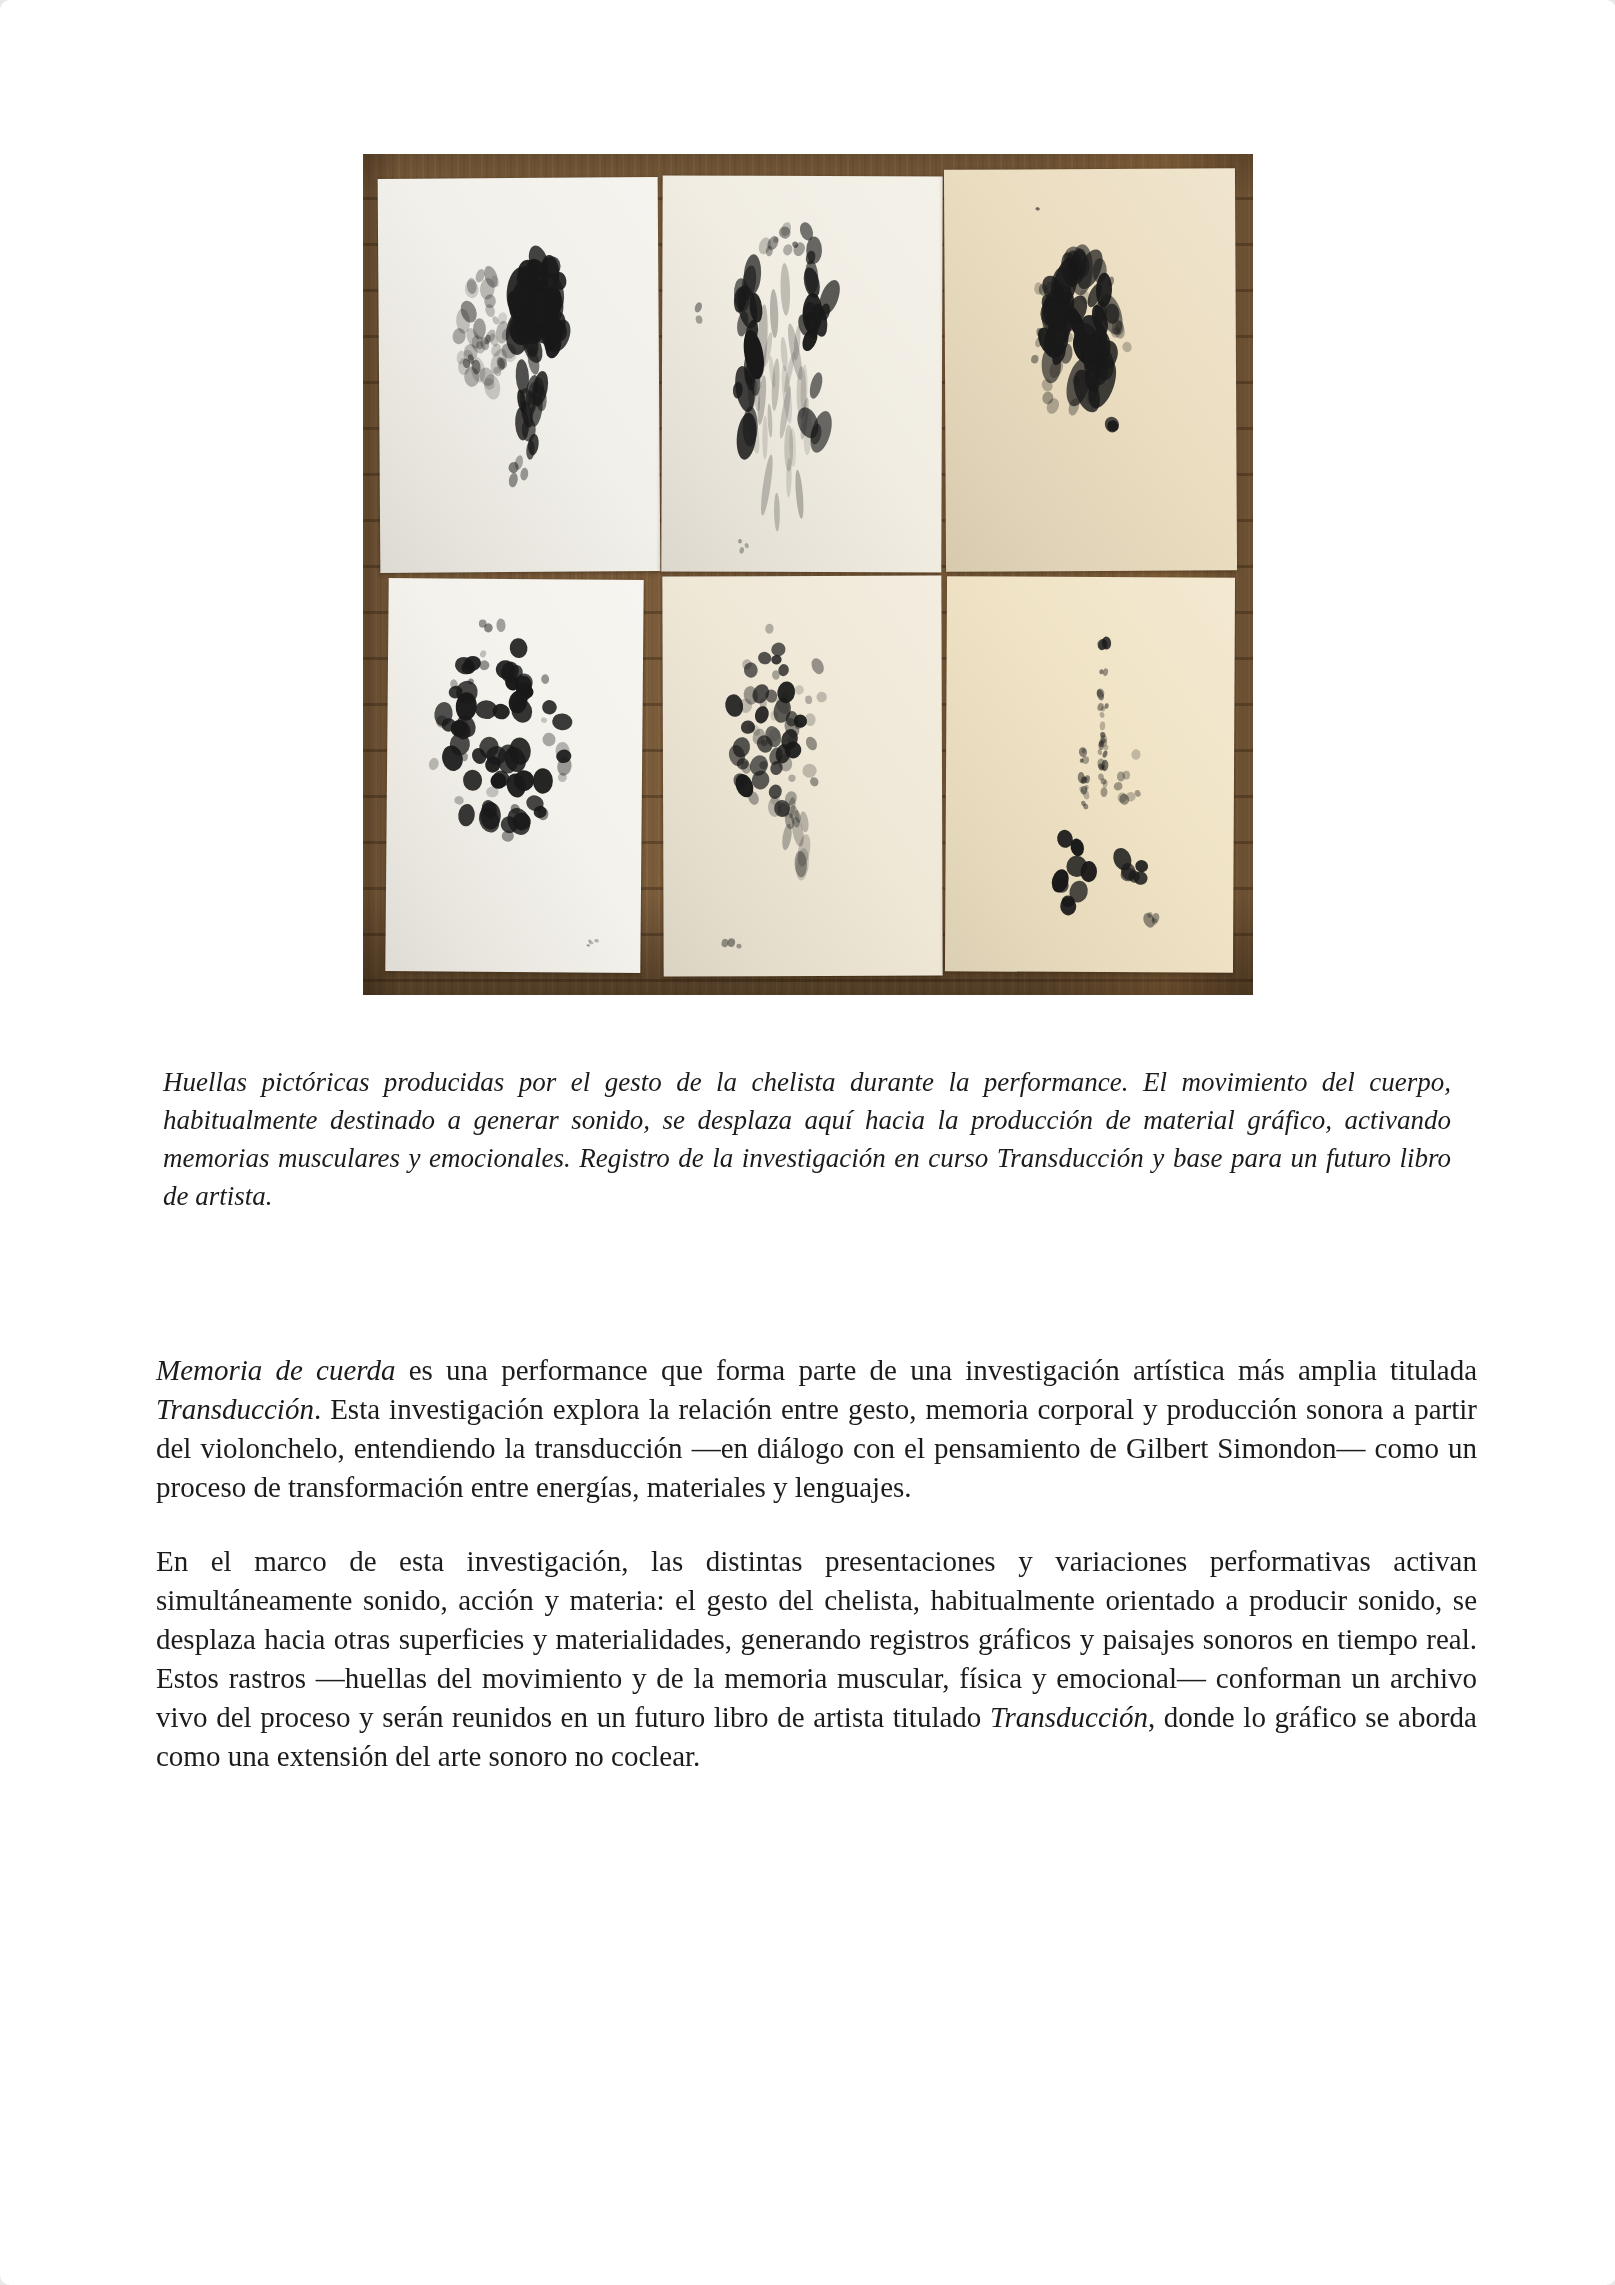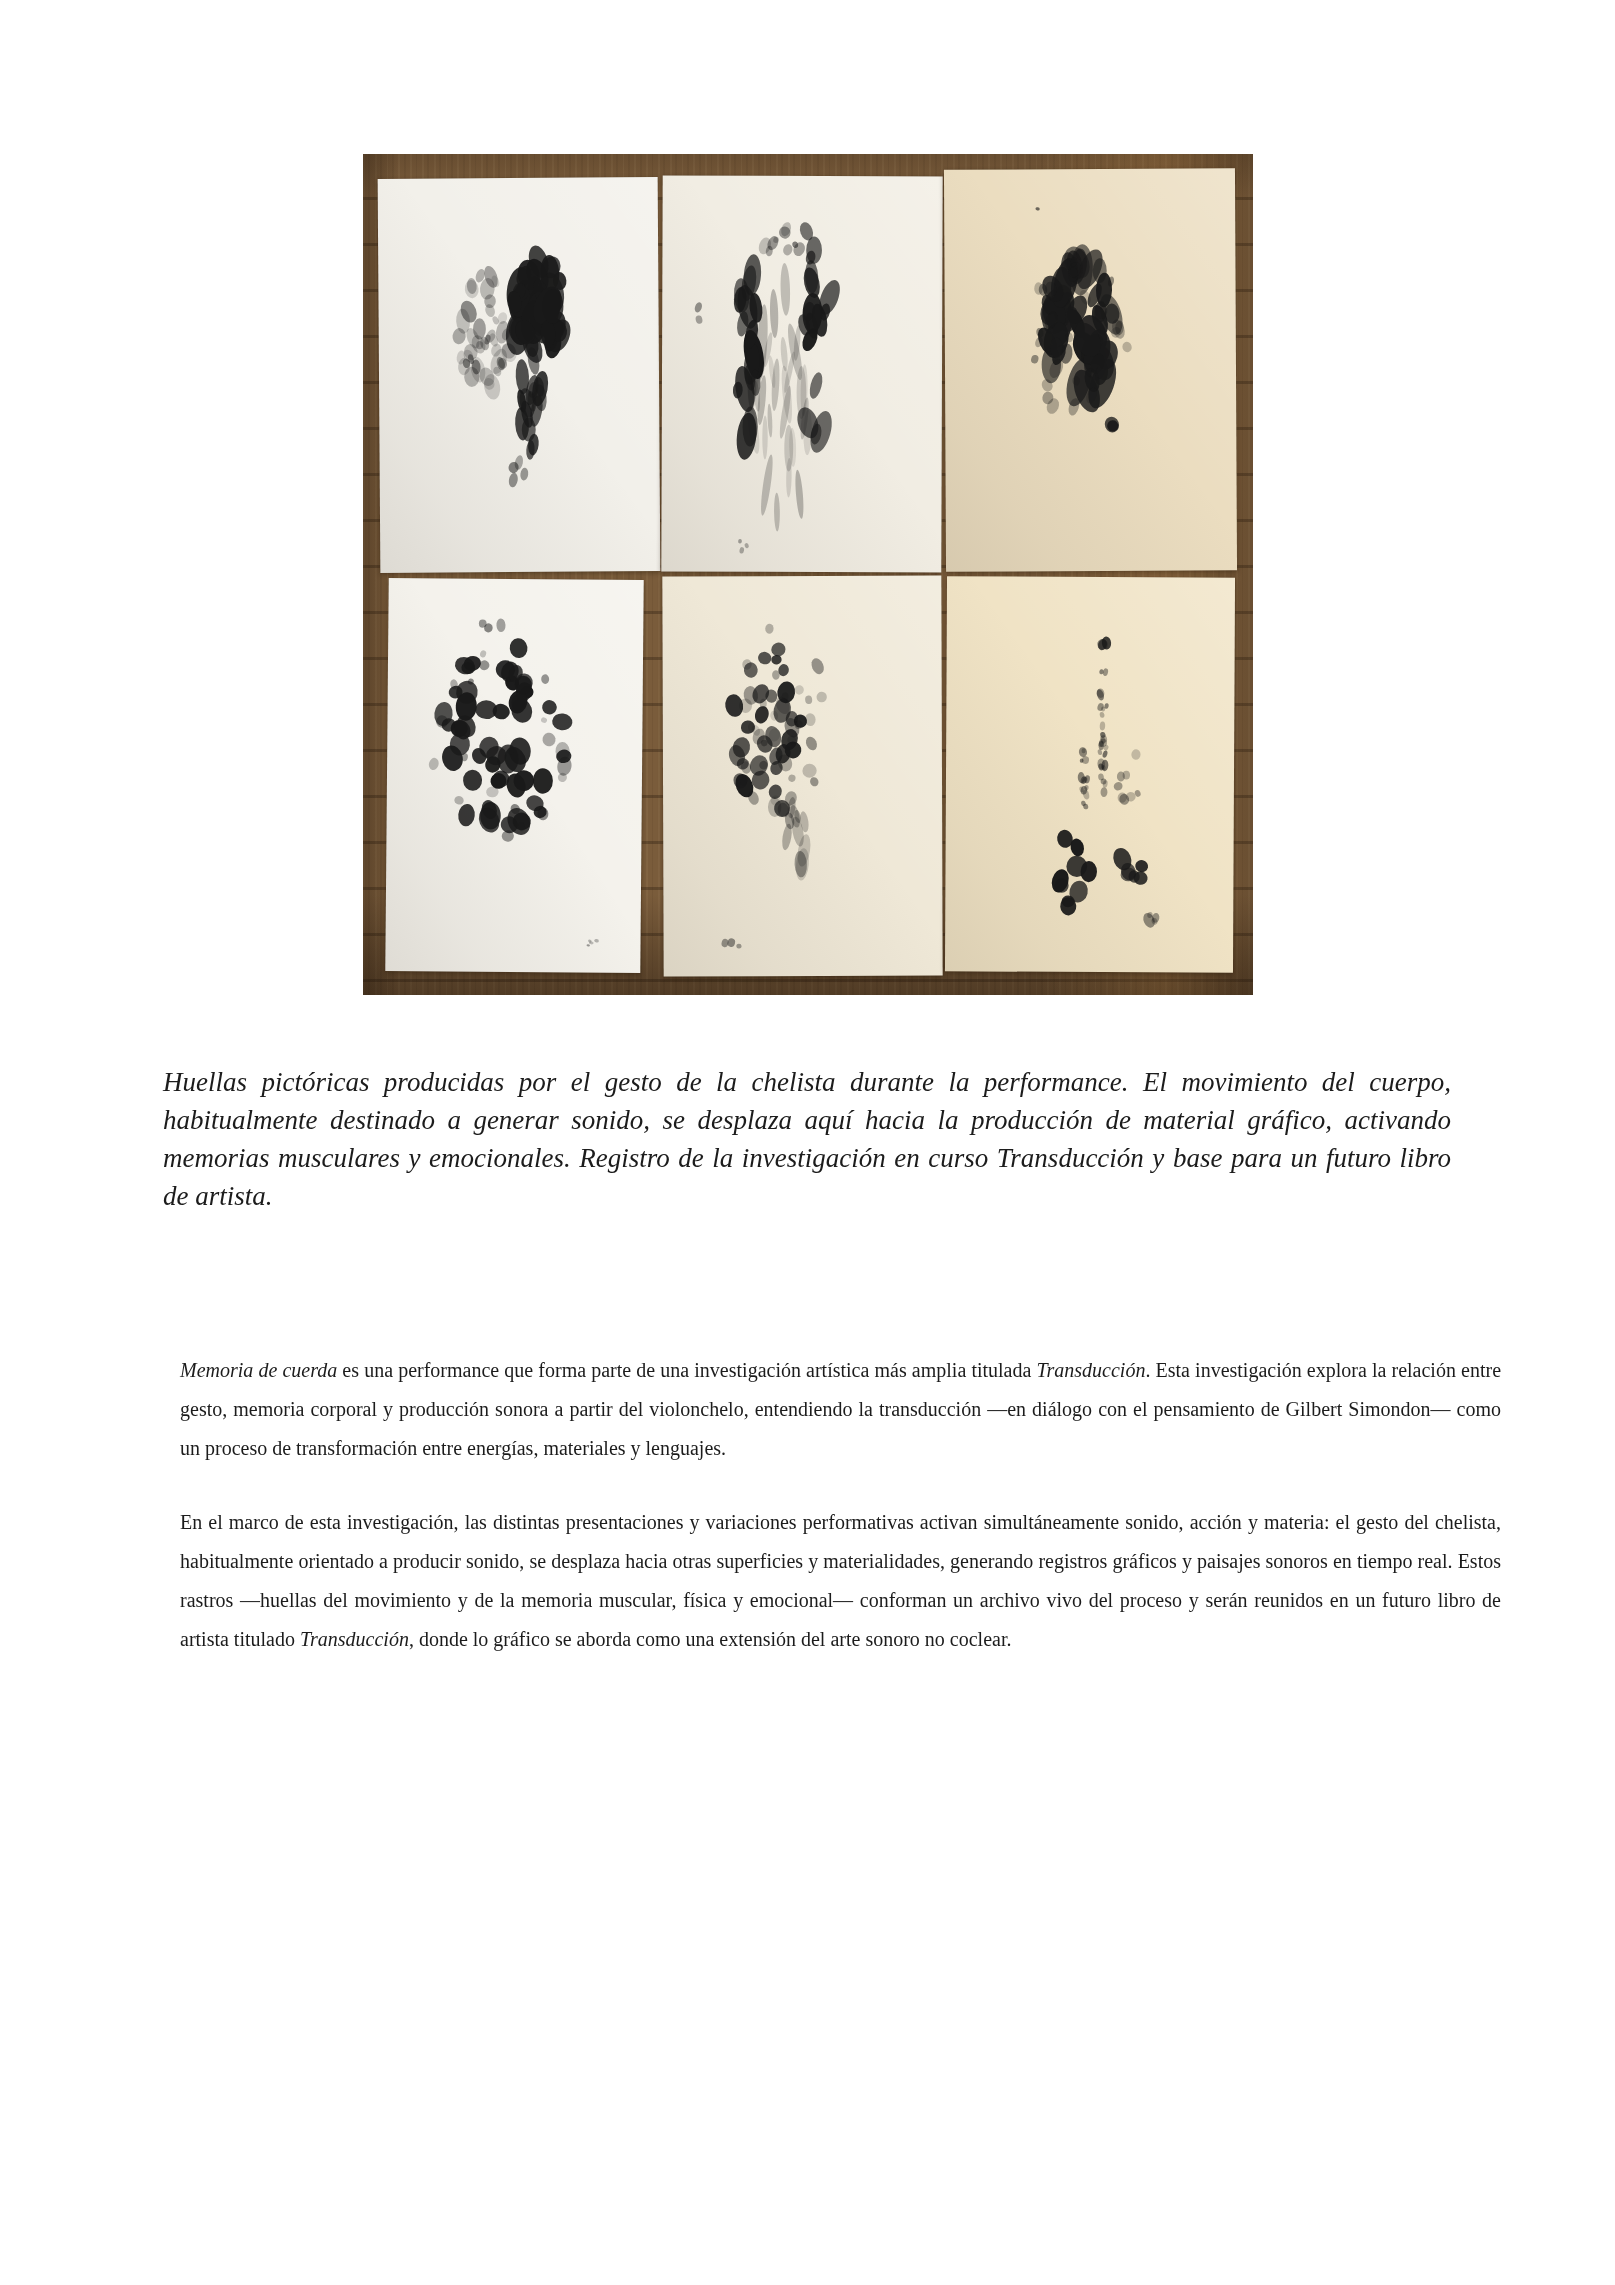--- a/index.html
+++ b/index.html
@@ -5,20 +5,21 @@
   html,body{margin:0;padding:0;}
   body{background:#e9e9e9;}
   .page{
     position:relative;
     width:1616px;height:2285px;
     margin:0 auto;
     background:var(--page-bg,#ffffff);
     overflow:hidden;
     font-family:"Liberation Serif","DejaVu Serif",serif;
     color:var(--text-color,#1c1c1c);
+    border-radius:10px;
   }
   
   .figure{
     position:absolute;left:363px;top:154px;width:890px;height:841px;
   }
   .wood{
     position:absolute;inset:0;
     background-color:var(--wood-base,#7a5c3b);
     background-image:
       linear-gradient(90deg, rgba(30,18,8,.32) 0, rgba(30,18,8,0) 4%, rgba(30,18,8,0) 76%, rgba(170,120,60,.20) 90%, rgba(30,18,8,.18) 100%),
@@ -38,23 +39,22 @@
   .caption{
     position:absolute;left:163px;top:1063px;width:1288px;
     margin:0;
     font-style:italic;
     font-size:27px;line-height:38px;
     text-align:justify;
   }
   
   .article{
     position:absolute;left:156px;top:1351px;width:1321px;
-    font-size:20px;line-height:39px;
+    font-size:29px;line-height:39px;
     text-align:justify;
-    margin-left:24px;
   }
   .article p{margin:0 0 35px 0;}
   .article em{font-style:italic;}
 </style>
 </head>
 <body>
 
 <div class="page">
 
   <figure class="figure" style="margin:0">

